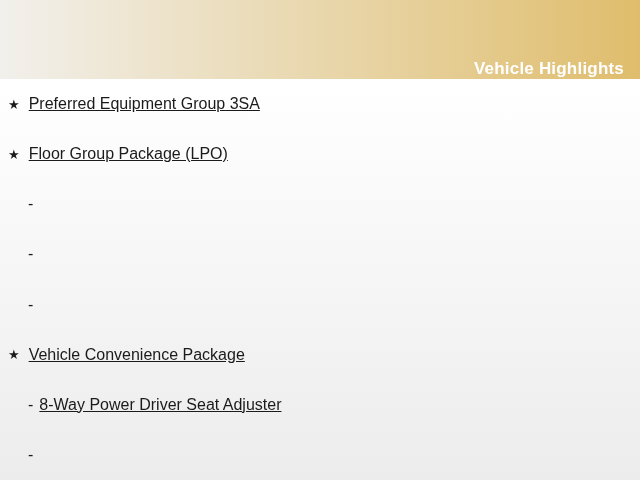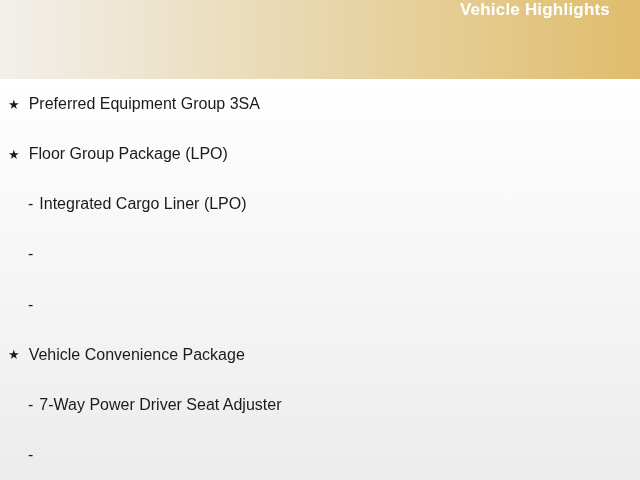--- a/index.html
+++ b/index.html
@@ -18,23 +18,23 @@
     height: 480px;
     display: flex;
     flex-direction: column;
   }
   
   .header {
     height: 79px;
     flex: 0 0 79px;
     background: linear-gradient(90deg, var(--header-grad-start, #f2f0ec) 0%, var(--header-grad-end, #dfbd6c) 100%);
     display: flex;
-    align-items: flex-start;
+    align-items: flex-end;
     justify-content: flex-end;
-    padding-right: 30px;
+    padding-right: 16px;
     box-sizing: border-box;
   }
   .header-title {
     color: var(--title-color, #ffffff);
     font-size: 17px;
     font-weight: bold;
     letter-spacing: 0.2px;
   }
   
   .list {
@@ -66,20 +66,21 @@
     font-size: 13px;
     margin-right: 9px;
     transform: translateY(-0.5px);
   }
   .row.sub .bullet {
     font-size: 16px;
     margin-right: 6px;
   }
   .label {
     white-space: nowrap;
+    text-decoration: underline;
   }
 </style>
 </head>
 <body style="--header-grad-start: #f2f0ec; --header-grad-end: #dfbd6c; --content-grad-start: #ffffff; --content-grad-end: #ececec; --title-color: #ffffff; --text-color: #1b1b1b;">
 
 <div class="card">
 
   <div class="header">
     <span class="header-title">Vehicle Highlights</span>
   </div>
@@ -91,39 +92,38 @@
       <span class="label">Preferred Equipment Group 3SA</span>
     </div>
 
     <div class="row feature">
       <span class="bullet">★</span>
       <span class="label">Floor Group Package (LPO)</span>
     </div>
 
     <div class="row sub">
       <span class="bullet">-</span>
-      <span class="label">Integrated Cargo Liner (LPO)</span>
     </div>
 
     <div class="row sub">
       <span class="bullet">-</span>
     </div>
 
     <div class="row sub">
       <span class="bullet">-</span>
     </div>
 
     <div class="row feature">
       <span class="bullet">★</span>
       <span class="label">Vehicle Convenience Package</span>
     </div>
 
     <div class="row sub">
       <span class="bullet">-</span>
-      <span class="label">7-Way Power Driver Seat Adjuster</span>
+      <span class="label">8-Way Power Driver Seat Adjuster</span>
     </div>
 
     <div class="row sub">
       <span class="bullet">-</span>
     </div>
 
   </div>
 </div>
 
 </body></html>

